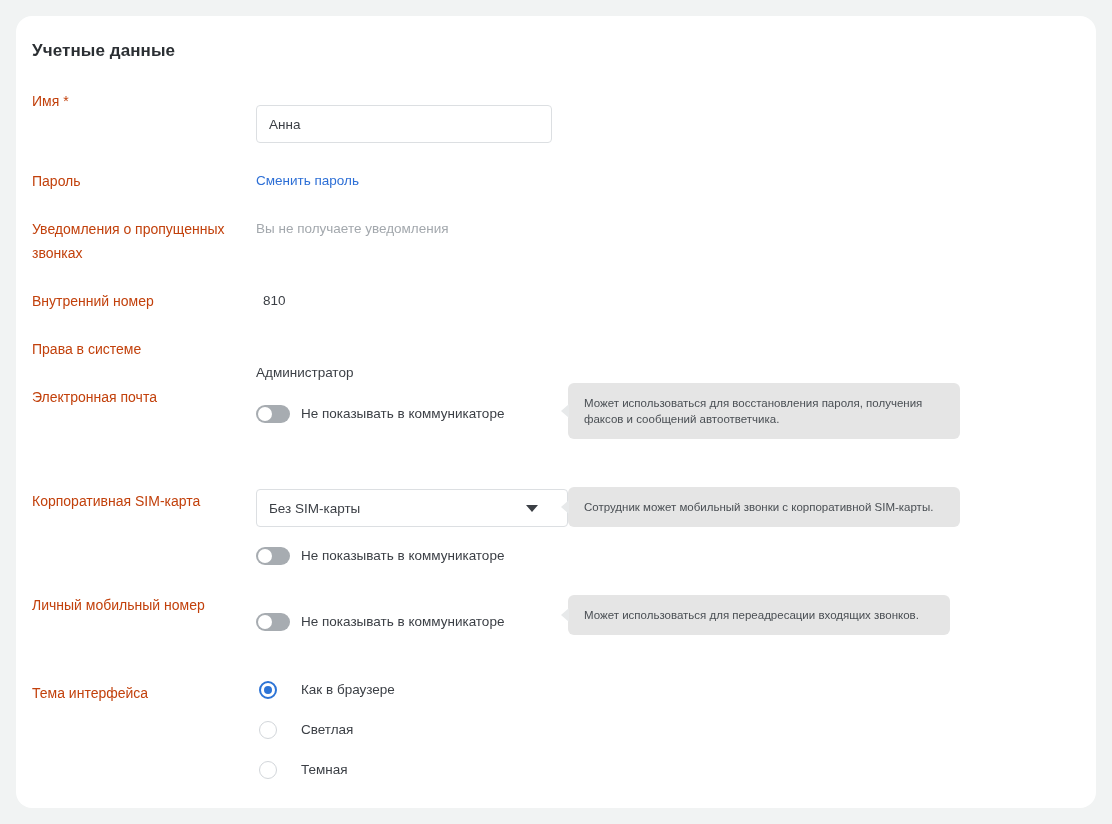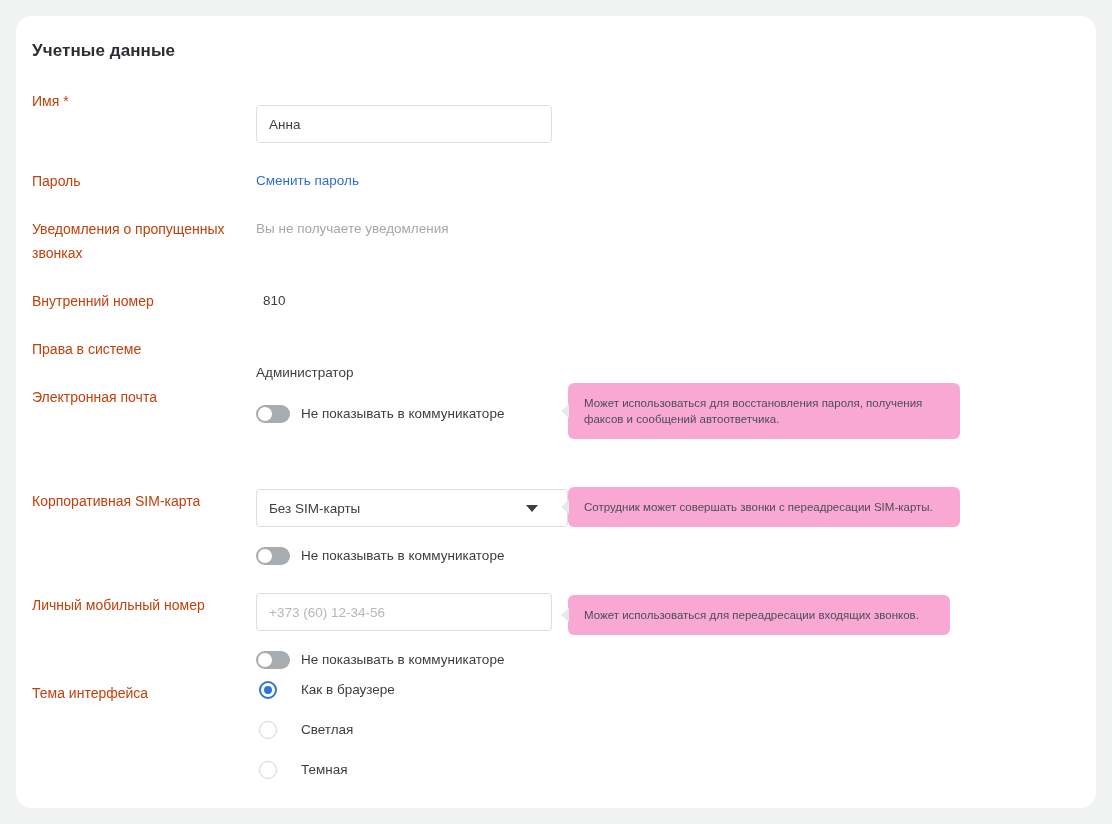--- a/index.html
+++ b/index.html
@@ -114,21 +114,21 @@
     background: #ffffff;
   }
   .toggle-label {
     font-size: 13.5px;
     color: #3b3f45;
     line-height: 18px;
   }
 
   .hint {
     position: absolute;
-    background: #f9a8d4;
+    background: #e5e5e5;
     border-radius: 6px;
     padding: 12px 16px;
     font-size: 11.5px;
     line-height: 16px;
     color: #4a4f54;
   }
   .hint:before {
     content: "";
     position: absolute;
     left: -7px; top: 50%;
@@ -234,28 +234,27 @@
           <span class="caret"></span>
         </div>
         <div class="toggle-line" style="margin-top:20px;">
           <div class="toggle">
             <div class="knob"></div>
           </div>
           <span class="toggle-label">Не показывать в коммуникаторе</span>
         </div>
       </div>
       <div class="hint" style="left:552px; top:-2px; width:392px;">
-        <span>Сотрудник может совершать звонки с переадресации SIM-карты.</span>
+        <span>Сотрудник может мобильный звонки с корпоративной SIM-карты.</span>
       </div>
     </div>
 
     <div class="row" style="top:577px;">
       <div class="label">Личный мобильный номер</div>
       <div class="control" style="left:240px;">
-        <input class="input" placeholder="+373 (60) 12-34-56" style="">
         <div class="toggle-line" style="margin-top:20px;">
           <div class="toggle">
             <div class="knob"></div>
           </div>
           <span class="toggle-label">Не показывать в коммуникаторе</span>
         </div>
       </div>
       <div class="hint" style="left:552px; top:2px; width:382px;">
         <span>Может использоваться для переадресации входящих звонков.</span>
       </div>

